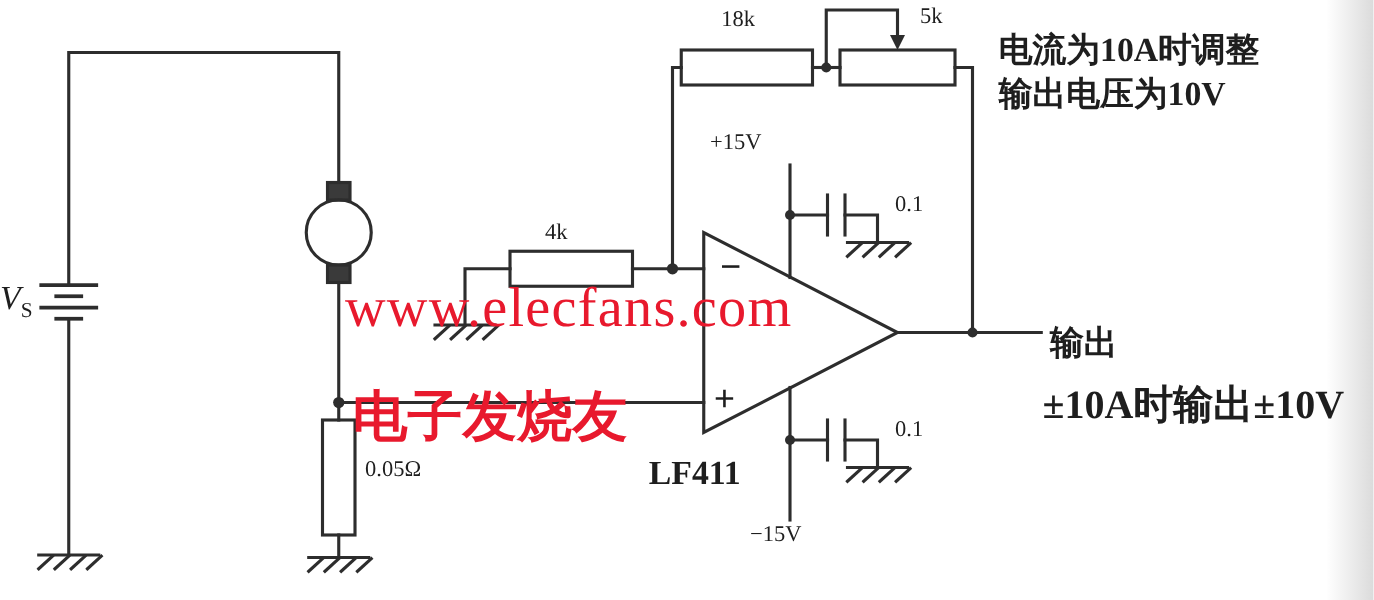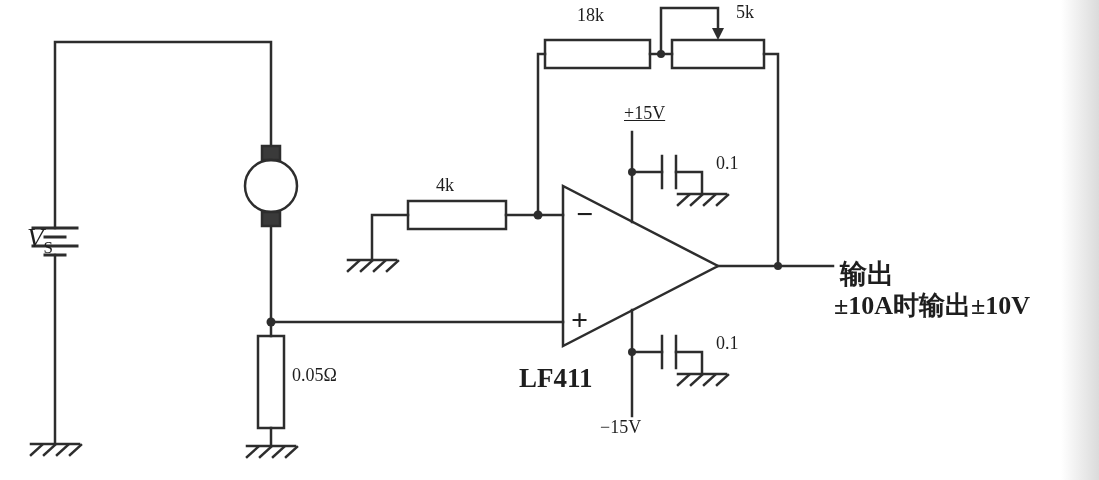--- a/index.html
+++ b/index.html
@@ -9,35 +9,35 @@
     background:#ffffff;
     overflow:hidden;
     font-family:"Liberation Serif","DejaVu Serif",serif;
     color:#1e1e1e;
   }
   #circuit-svg{position:absolute;left:0;top:0;z-index:1;}
   .lbl{position:absolute;z-index:3;white-space:nowrap;line-height:1.05;color:#1e1e1e;}
   .val{font-size:18px;}
   .cjk{font-weight:700;}
   
-  .vs-label        {left:0px;   top:224px; font-size:27px; font-style:italic;padding-left:27px;}
+  .vs-label        {left:0px;   top:224px; font-size:27px; font-style:italic;}
   .vs-label sub    {font-size:17px; font-style:normal;}
   .shunt-value     {left:292px; top:366px;text-align:right;}
   .r1-value        {left:436px; top:176px;}
   .rfb-value       {left:577px; top:6px;}
   .pot-value       {left:736px; top:3px;}
-  .vplus-label     {left:624px; top:104px;text-decoration:underline;}
+  .vplus-label     {left:568px; top:104px;}
   .vminus-label    {left:600px; top:418px;}
   .cap-top-value   {left:716px; top:154px;}
   .cap-bot-value   {left:716px; top:334px;}
   .opamp-part      {left:519px; top:364px; font-size:27px;font-weight:bold;}
   .opamp-minus     {left:576px; top:198px; font-size:30px; font-weight:700;}
   .opamp-plus      {left:571px; top:304px; font-size:30px; font-weight:700;}
   .output-label    {left:840px; top:260px; font-size:27px;}
-  .output-note     {left:834px; top:292px; font-size:26px;}
+  .output-note     {left:834px; top:307px; font-size:32px;}
   .note-line1      {left:799px; top:26px;  font-size:27px;}
   .note-line2      {left:799px; top:61px;  font-size:27px;}
   .watermark{position:absolute;z-index:5;color:#e8192d;white-space:nowrap;}
   .wm-site {left:276px; top:220px; font-size:45px; letter-spacing:1px;}
   .wm-brand{left:282px; top:304px; font-size:44px; font-weight:700;}
   .scan-edge{
     position:absolute;z-index:2;right:0;top:0;width:38px;height:480px;
     background:linear-gradient(to right, rgba(190,190,190,0), rgba(175,175,175,0.45));
   }
 </style>
@@ -150,17 +150,21 @@
   <span class="lbl val vplus-label">+15V</span>
   <span class="lbl val vminus-label">−15V</span>
   <span class="lbl val cap-top-value">0.1</span>
   <span class="lbl val cap-bot-value">0.1</span>
   <span class="lbl opamp-part">LF411</span>
   <span class="lbl opamp-minus">−</span>
   <span class="lbl opamp-plus">+</span>
 
   <span class="lbl cjk output-label">输出</span>
   <span class="lbl cjk output-note">±10A时输出±10V</span>
+  <span class="lbl cjk note-line1">电流为10A时调整</span>
+  <span class="lbl cjk note-line2">输出电压为10V</span>
 
+  <span class="watermark wm-site">www.elecfans.com</span>
+  <span class="watermark wm-brand">电子发烧友</span>
 
   <div class="scan-edge"></div>
 
 </div>
 
 </body></html>

